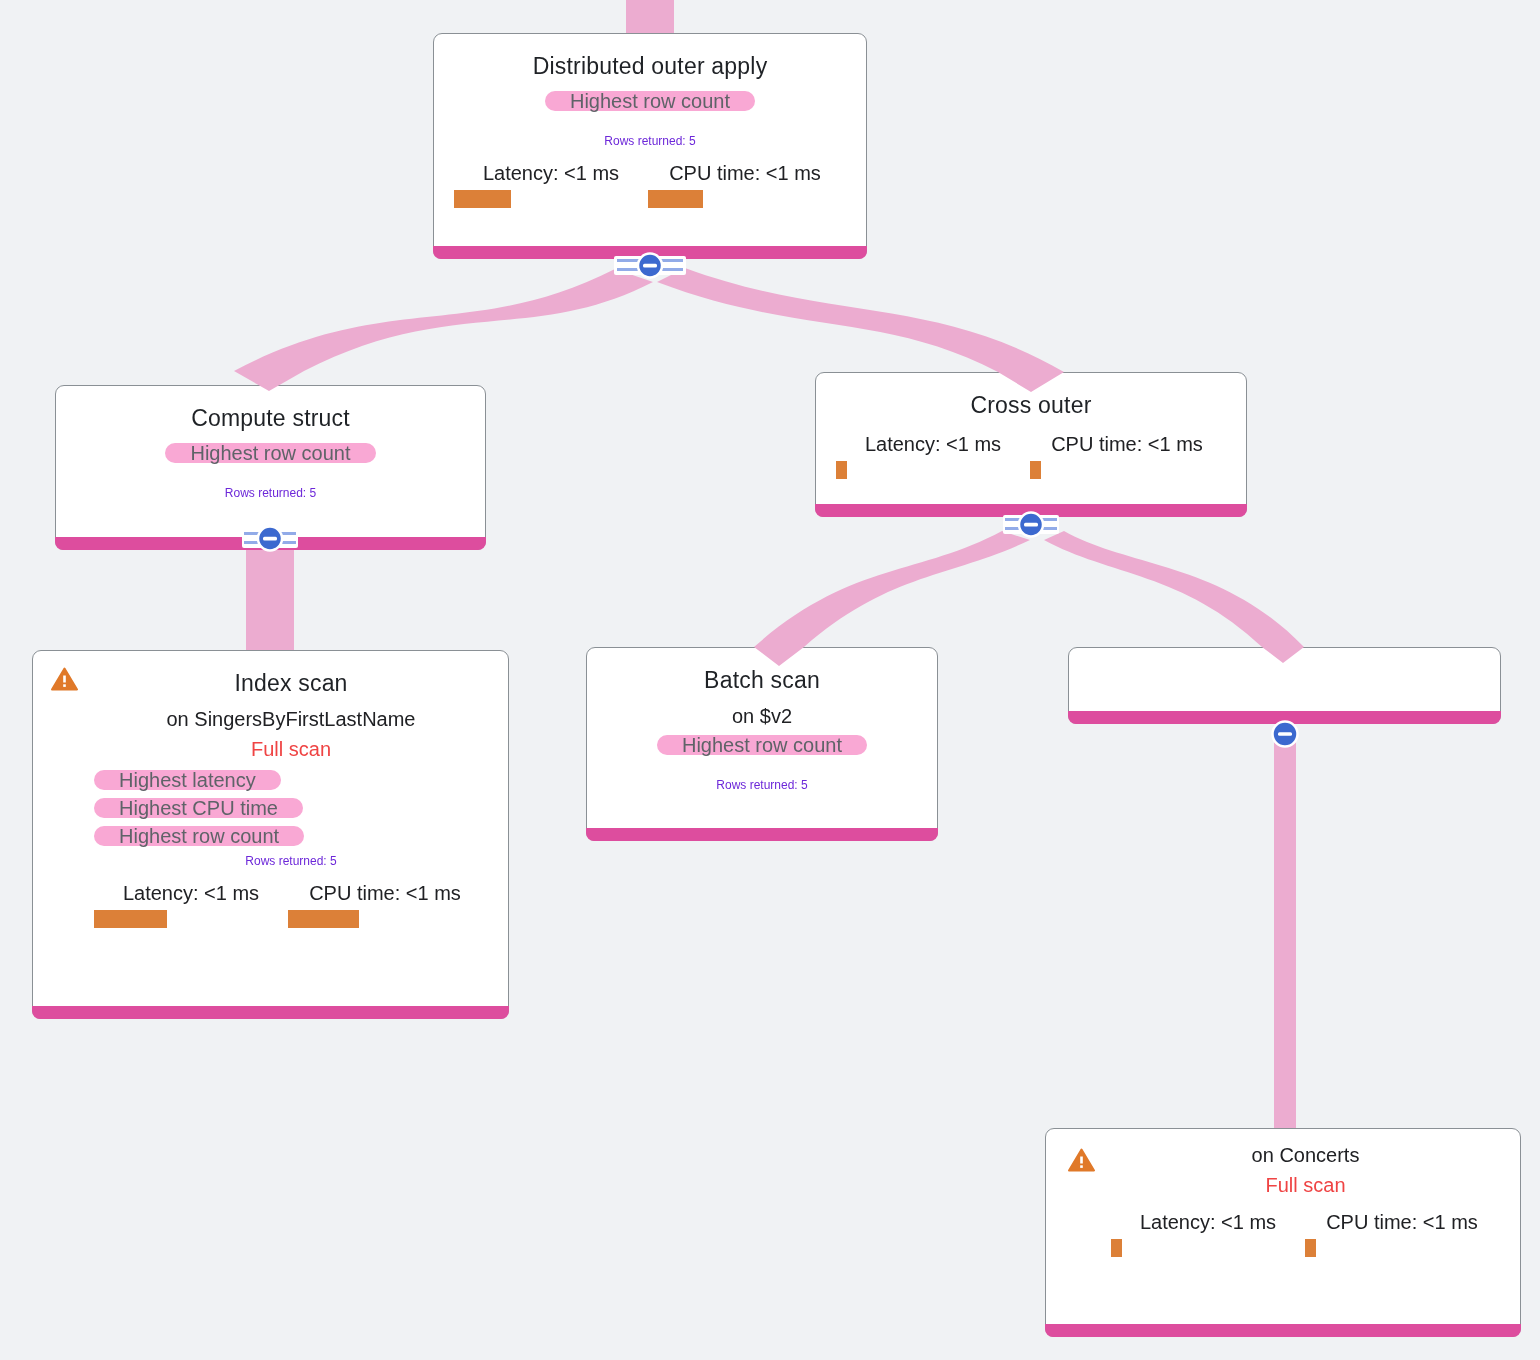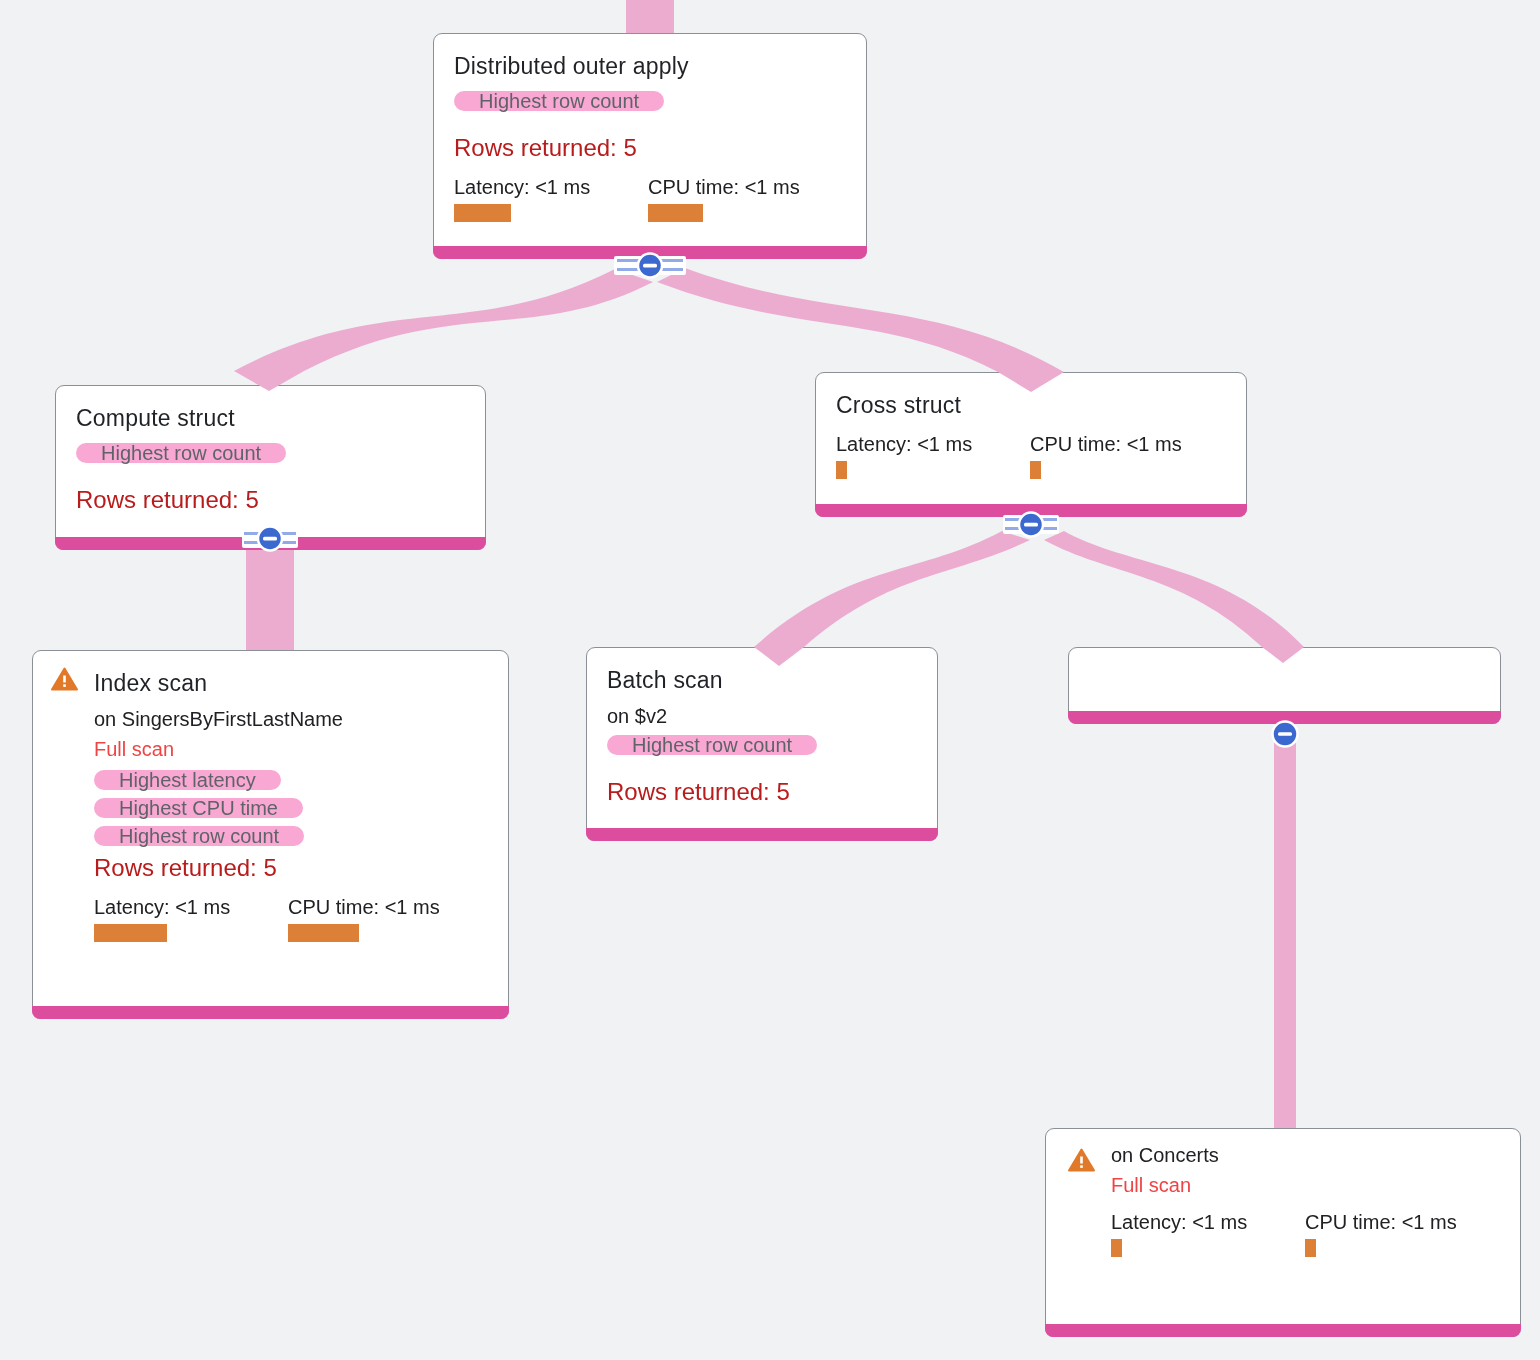--- a/index.html
+++ b/index.html
@@ -6,20 +6,21 @@
   body{
     font-family:"Liberation Sans","DejaVu Sans",sans-serif;
     background:#f0f2f4;
     -webkit-font-smoothing:antialiased;
   }
   .canvas{
     position:relative;
     width:1540px;height:1360px;
     background:#f0f2f4;
     overflow:hidden;
+    text-align:center;
   }
   svg.layer{position:absolute;left:0;top:0;pointer-events:none;}
   .edges-under{z-index:1;}
   .edges-over{z-index:3;}
 
   .card{
     position:absolute;
     background:#ffffff;
     border:1px solid #8a9095;
     border-radius:9px;
@@ -36,21 +37,21 @@
   .subline{font-size:20px;color:#202124;margin:0 0 7px 0;}
   .grayline{font-size:20px;color:#ef4444;margin:0 0 9px 0;}
   .pill{
     display:inline-block;
     background:#f9a8d4;color:#5f6368;
     font-size:20px;line-height:20px;
     padding:0 25px;border-radius:18px;
     margin:0 0 20px 0;
   }
   .pill-col .pill{display:table;margin-bottom:8px;}
-  .line{font-size:24px;color:#b91c1c;margin:3px 0 12px 0;}
+  .line{font-size:12px;color:#6d28d9;margin:3px 0 12px 0;}
   .metrics{display:flex;margin-top:14px;}
   .metric{width:194px;flex:0 0 auto;}
   .mlabel{font-size:20px;color:#202124;margin-bottom:5px;}
   .mbar{height:18px;background:#dc8038;}
   .bottombar{
     position:absolute;left:-1px;right:-1px;bottom:-1px;height:13px;
     background:#dd4d9e;border-radius:0 0 8px 8px;
   }
   .collapse-ctl{position:absolute;z-index:4;cursor:pointer;}
 </style>
@@ -88,21 +89,21 @@
     <div class="card-body">
       <div class="title">Compute struct</div>
       <div class="pill">Highest row count</div>
       <div class="line">Rows returned: 5</div>
     </div>
     <div class="bottombar"></div>
   </div>
 
   <div class="card" style="left:815px;top:372px;width:432px;height:145px;">
     <div class="card-body">
-      <div class="title">Cross struct</div>
+      <div class="title">Cross outer</div>
       <div class="metrics">
         <div class="metric">
           <div class="mlabel">Latency: &lt;1 ms</div>
           <div class="mbar" style="width: 11px;"></div>
         </div>
         <div class="metric">
           <div class="mlabel">CPU time: &lt;1 ms</div>
           <div class="mbar" style="width: 11px;"></div>
         </div>
       </div>

